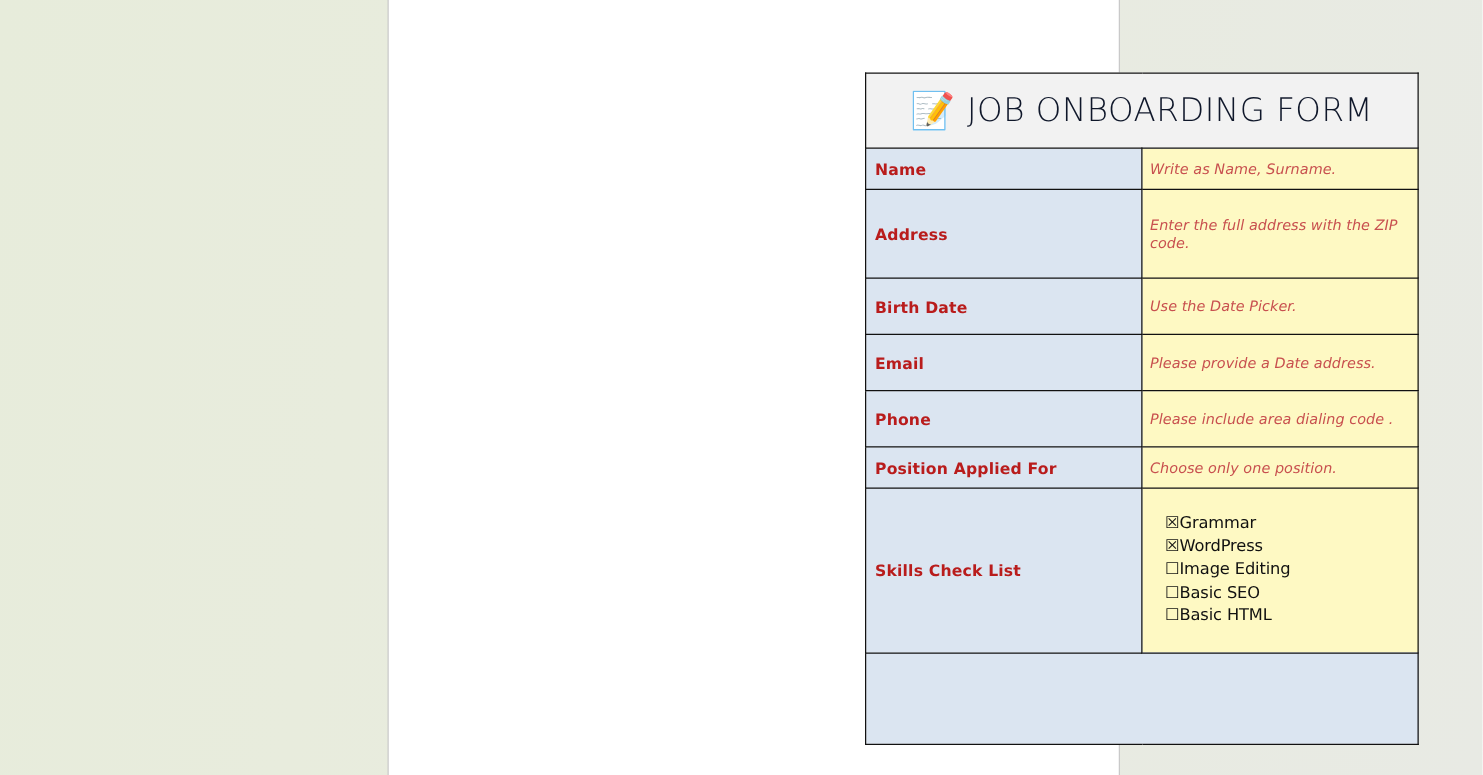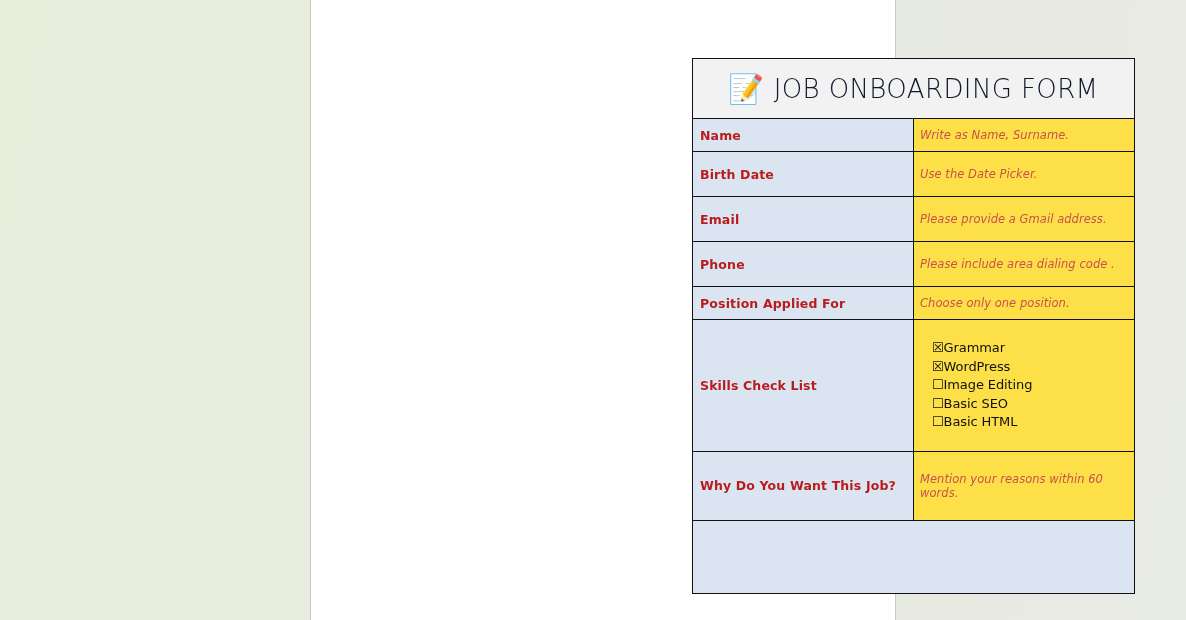--- a/index.html
+++ b/index.html
@@ -81,21 +81,21 @@
     width: 222px;
     padding: 7px 0 7px 7px !important;
     font-family: "DejaVu Sans", sans-serif;
     font-size: 12.5px;
     font-weight: bold;
     color: #b91c1c;
     letter-spacing: 0.15px;
   }
   
   .value-cell {
-    background: #fde047;
+    background: #fef9c3;
     width: 221px;
     padding: 7px 7px 7px 6px !important;
     font-family: "DejaVu Sans", sans-serif;
     font-size: 11.5px;
     font-style: italic;
     color: #c8504f;
     letter-spacing: 0.05px;
   }
 
   .row-tall .label-cell,
@@ -151,29 +151,33 @@
               <span class="hdr-title">JOB ONBOARDING FORM</span>
             </div>
           </td>
         </tr>
 
         <tr class="row-short">
           <td class="label-cell">Name</td>
           <td class="value-cell">Write as Name, Surname.</td>
         </tr>
 
+        <tr class="row-tall">
+          <td class="label-cell">Address</td>
+          <td class="value-cell">Enter the full address with the ZIP code.</td>
+        </tr>
 
         <tr class="row-mid">
           <td class="label-cell">Birth Date</td>
           <td class="value-cell">Use the Date Picker.</td>
         </tr>
 
         <tr class="row-mid">
           <td class="label-cell">Email</td>
-          <td class="value-cell">Please provide a Gmail address.</td>
+          <td class="value-cell">Please provide a Date address.</td>
         </tr>
 
         <tr class="row-mid">
           <td class="label-cell">Phone</td>
           <td class="value-cell">Please include area dialing code .</td>
         </tr>
 
         <tr class="row-short">
           <td class="label-cell">Position Applied For</td>
           <td class="value-cell">Choose only one position.</td>
@@ -196,24 +200,20 @@
               <li>
                 <span class="skill-box">☐</span><span>Basic SEO</span>
               </li>
               <li>
                 <span class="skill-box">☐</span><span>Basic HTML</span>
               </li>
             </ul>
           </td>
         </tr>
 
-        <tr class="row-why">
-          <td class="label-cell why-q">Why Do You Want This Job?</td>
-          <td class="value-cell">Mention your reasons within 60 words.</td>
-        </tr>
 
         <tr>
           <td class="notes-cell" colspan="2">
             
           </td>
         </tr>
 
       </tbody>
     </table>
 

